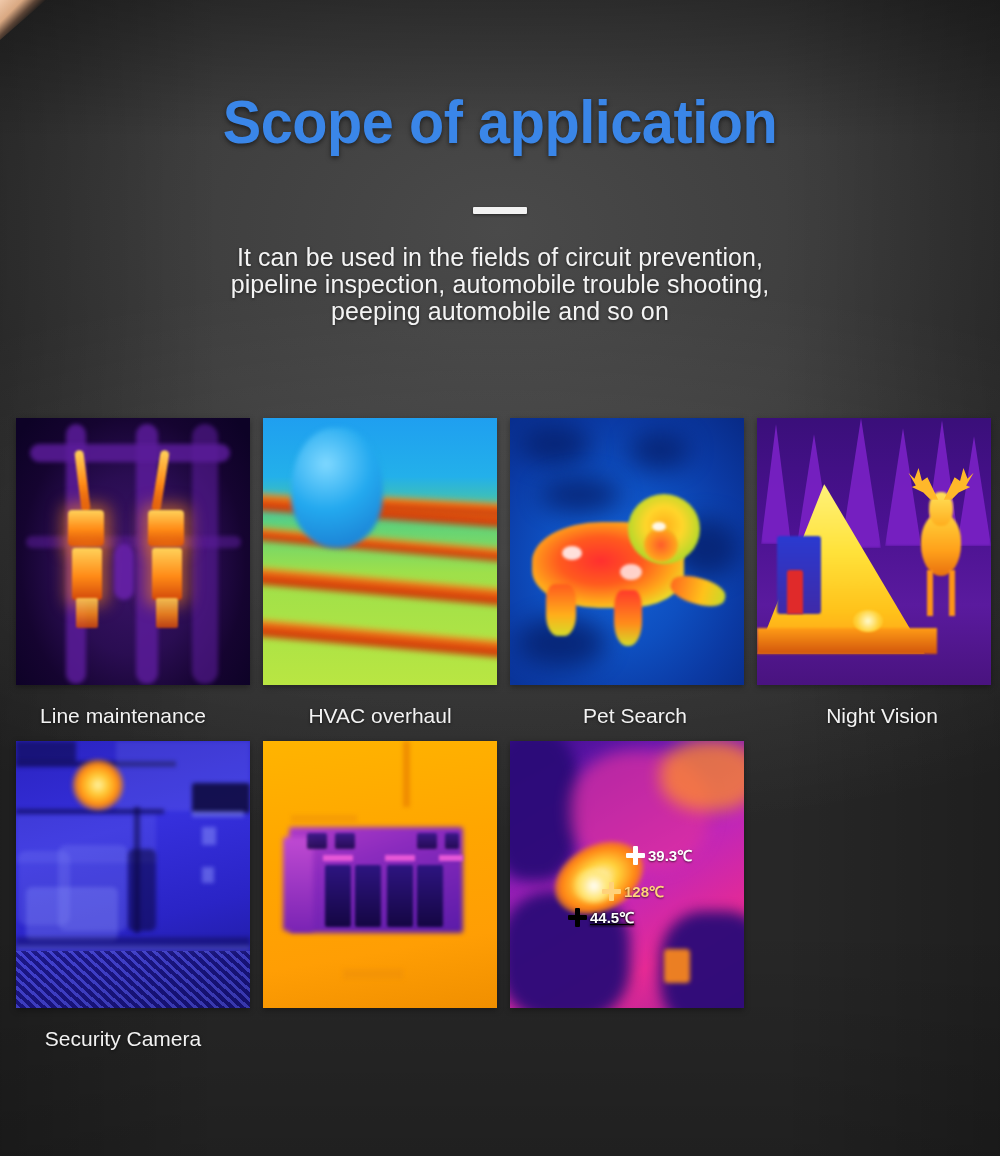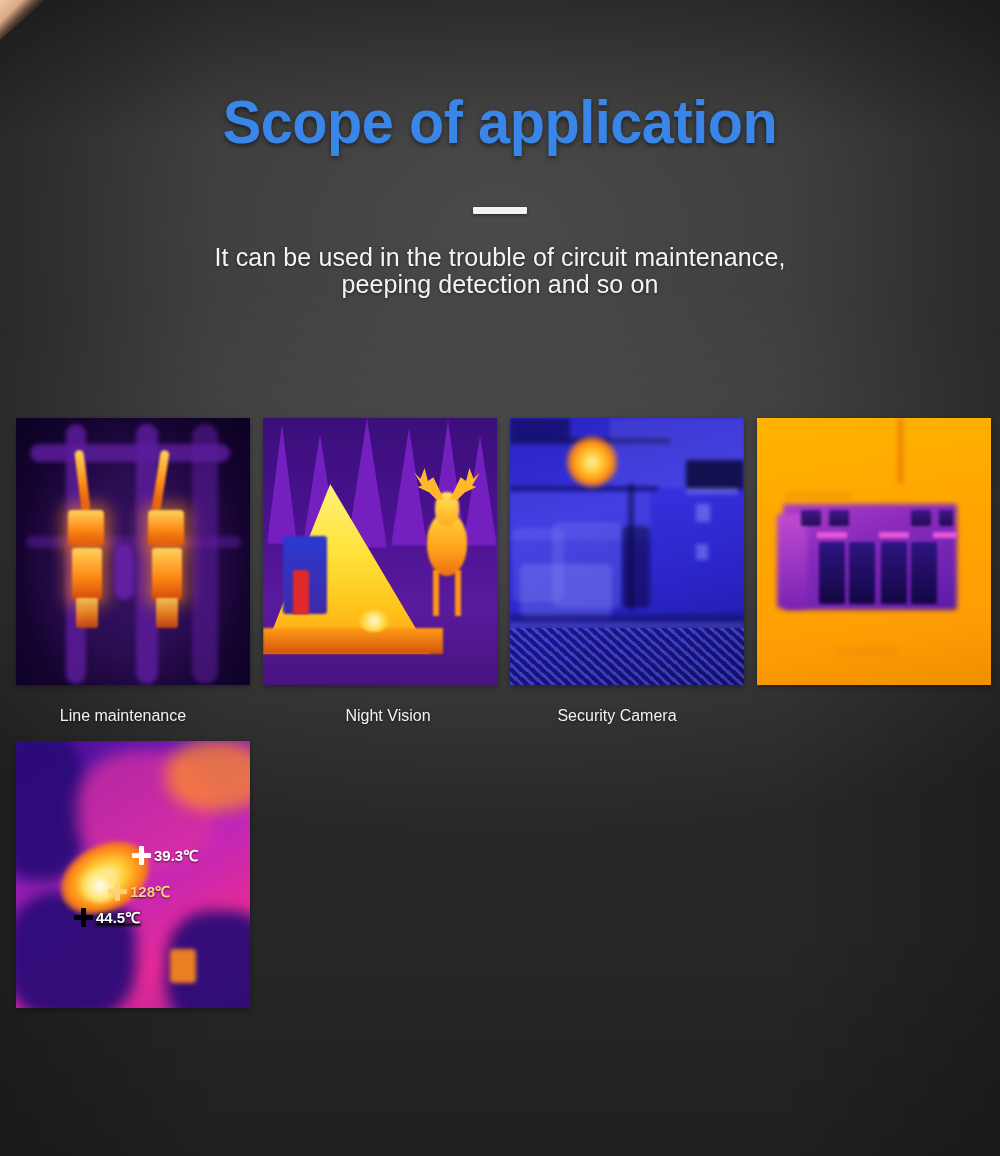--- a/index.html
+++ b/index.html
@@ -79,21 +79,21 @@
   .cell { width:234px; }
   .thumb {
     position:relative;
     width:234px; height:267px;
     overflow:hidden;
     background:#111;
     box-shadow:0 2px 6px rgba(0,0,0,0.35);
   }
   .caption {
     color:#f2f2f2;
-    font-size:16px;
+    font-size:21px;
     line-height:22px;
     font-weight:400;
     font-family:"Liberation Sans Narrow","Liberation Sans", sans-serif;
     text-align:center;
     padding-top:20px;
     padding-bottom:14px;
     text-shadow:0 1px 3px rgba(0,0,0,0.55);
     white-space:nowrap;
   }
   .row2 .caption { }
@@ -175,22 +175,23 @@
 
 <div id="page">
 
   <div class="corner-artifact"></div>
 
   <h1 class="headline">Scope of application</h1>
 
   <div class="divider"></div>
 
   <div class="subhead">
-    <span>It can be used in the trouble of circuit maintenance,</span>
-    <span>peeping detection and so on</span>
+    <span>It can be used in the fields of circuit prevention,</span>
+    <span>pipeline inspection, automobile trouble shooting,</span>
+    <span>peeping automobile and so on</span>
   </div>
 
   <div class="grid">
 
     <div class="cell row1">
       <div class="thumb">
         <div class="layer t1">
           <div class="pipe" style="left:50px;top:6px;width:20px;height:260px;"></div>
           <div class="pipe" style="left:120px;top:6px;width:22px;height:260px;"></div>
           <div class="pipe" style="left:176px;top:6px;width:26px;height:260px;opacity:.6;"></div>
@@ -203,22 +204,67 @@
           <div class="hot glow" style="left:56px;top:130px;width:30px;height:52px;border-radius:3px;"></div>
           <div class="hot glow" style="left:136px;top:130px;width:30px;height:52px;border-radius:3px;"></div>
           <div class="hot" style="left:60px;top:180px;width:22px;height:30px;border-radius:2px;opacity:.85;"></div>
           <div class="hot" style="left:140px;top:180px;width:22px;height:30px;border-radius:2px;opacity:.85;"></div>
           <div class="pipe" style="left:98px;top:126px;width:20px;height:56px;background:#6a22ad;"></div>
         </div>
       </div>
       <div class="caption cap-shift-a">Line maintenance</div>
     </div>
 
-
-
+    <div class="cell row1">
+      <div class="thumb">
+        <div class="layer t2">
+          <div class="band" style="top:84px;transform:rotate(4deg);"></div>
+          <div class="band" style="top:120px;height:13px;transform:rotate(5deg);"></div>
+          <div class="band" style="top:160px;transform:rotate(5deg);"></div>
+          <div class="band" style="top:212px;transform:rotate(5deg);"></div>
+          <div class="band" style="left:40%;width:70%;top:82px;height:14px;transform:rotate(3deg);"></div>
+          <div class="blob" style="left:28px;top:10px;width:92px;height:120px;"></div>
+        </div>
+      </div>
+      <div class="caption">HVAC overhaul</div>
+    </div>
+
+
+    <div class="cell row1">
+      <div class="thumb">
+        <div class="layer t4">
+          <div class="mottle" style="left:10px;top:6px;width:70px;height:40px;"></div>
+          <div class="mottle" style="left:120px;top:14px;width:60px;height:36px;"></div>
+          <div class="mottle" style="left:30px;top:60px;width:80px;height:34px;"></div>
+          <div class="mottle" style="left:160px;top:100px;width:70px;height:60px;"></div>
+          <div class="mottle" style="left:6px;top:200px;width:90px;height:50px;"></div>
+
+          <div class="dog" style="left:22px;top:104px;width:152px;height:86px;border-radius:46% 40% 38% 44%;
+               background:radial-gradient(ellipse at 45% 45%, #ff2f2f 0%, #ff5a1e 35%, #ffa91a 62%, #e8e02a 80%, #9fd227 100%);"></div>
+
+          <div class="dog" style="left:118px;top:76px;width:72px;height:70px;border-radius:50%;
+               background:radial-gradient(circle at 50% 45%, #ffb01c 0%, #ffd62a 35%, #b6d92a 70%, #86c32a 100%);"></div>
+
+          <div class="dog" style="left:134px;top:110px;width:34px;height:34px;border-radius:50%;
+               background:radial-gradient(circle, #ff5a2a 0%, #ffa01c 60%, #cfd22a 100%);"></div>
+
+          <div class="dog" style="left:36px;top:166px;width:30px;height:52px;border-radius:30% 30% 40% 40%;
+               background:linear-gradient(180deg,#ff5a1e,#ffae1a 60%,#d4dc28);"></div>
+          <div class="dog" style="left:104px;top:172px;width:28px;height:56px;border-radius:30% 30% 45% 45%;
+               background:linear-gradient(180deg,#ff3a2a,#ff8c1a 60%,#d4dc28);"></div>
+          <div class="dog" style="left:160px;top:160px;width:56px;height:26px;border-radius:45%;transform:rotate(16deg);
+               background:linear-gradient(90deg,#ff6a1e,#ffc21a 60%,#c8da28);"></div>
+
+          <div class="dog" style="left:52px;top:128px;width:20px;height:14px;border-radius:50%;background:#fff0f0;opacity:.9;"></div>
+          <div class="dog" style="left:110px;top:146px;width:22px;height:16px;border-radius:50%;background:#ffe8e8;opacity:.85;"></div>
+          <div class="dog" style="left:142px;top:104px;width:14px;height:9px;border-radius:50%;background:#ffffff;opacity:.9;"></div>
+        </div>
+      </div>
+      <div class="caption cap-shift-b">Pet Search</div>
+    </div>
 
     <div class="cell row2">
       <div class="thumb">
         <div class="layer t5">
           <div class="tree" style="left:4px;top:6px;width:30px;height:120px;clip-path:polygon(50% 0,100% 100%,0 100%);"></div>
           <div class="tree" style="left:40px;top:16px;width:34px;height:110px;clip-path:polygon(50% 0,100% 100%,0 100%);"></div>
           <div class="tree" style="left:84px;top:0px;width:40px;height:130px;clip-path:polygon(50% 0,100% 100%,0 100%);"></div>
           <div class="tree" style="left:128px;top:10px;width:36px;height:118px;clip-path:polygon(50% 0,100% 100%,0 100%);"></div>
           <div class="tree" style="left:168px;top:2px;width:34px;height:124px;clip-path:polygon(50% 0,100% 100%,0 100%);"></div>
           <div class="tree" style="left:200px;top:18px;width:34px;height:110px;clip-path:polygon(50% 0,100% 100%,0 100%);"></div>

